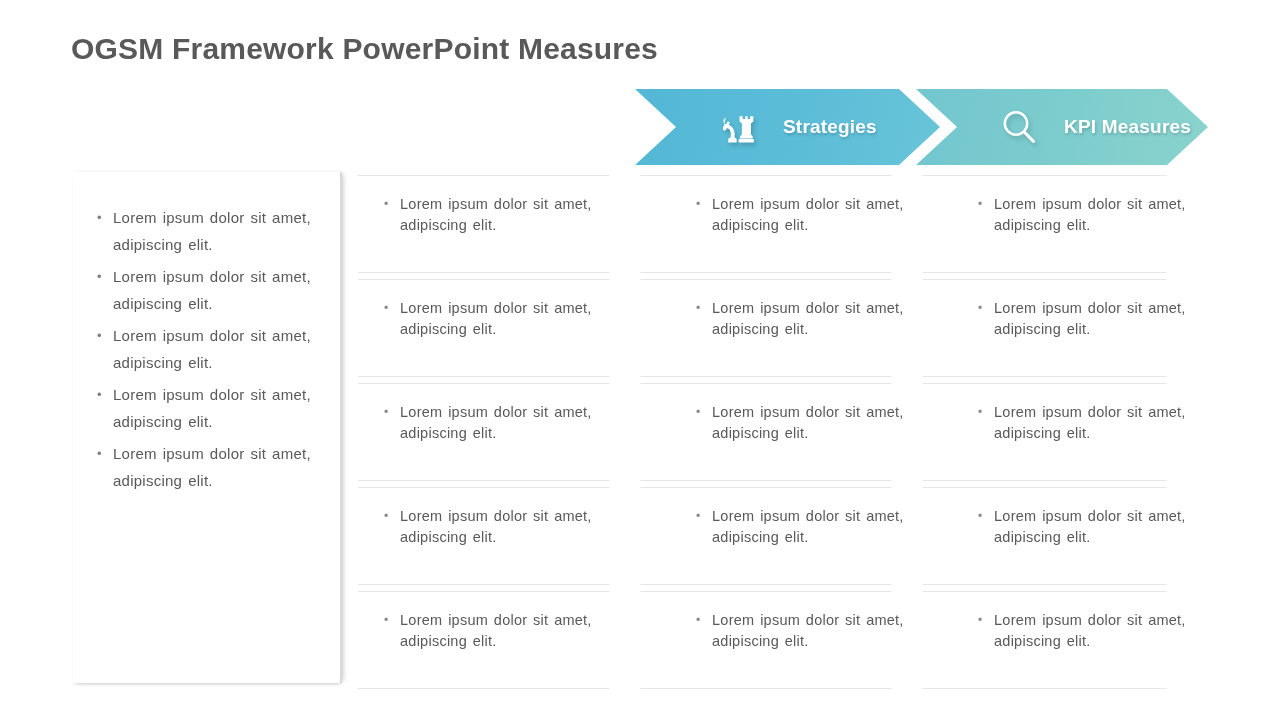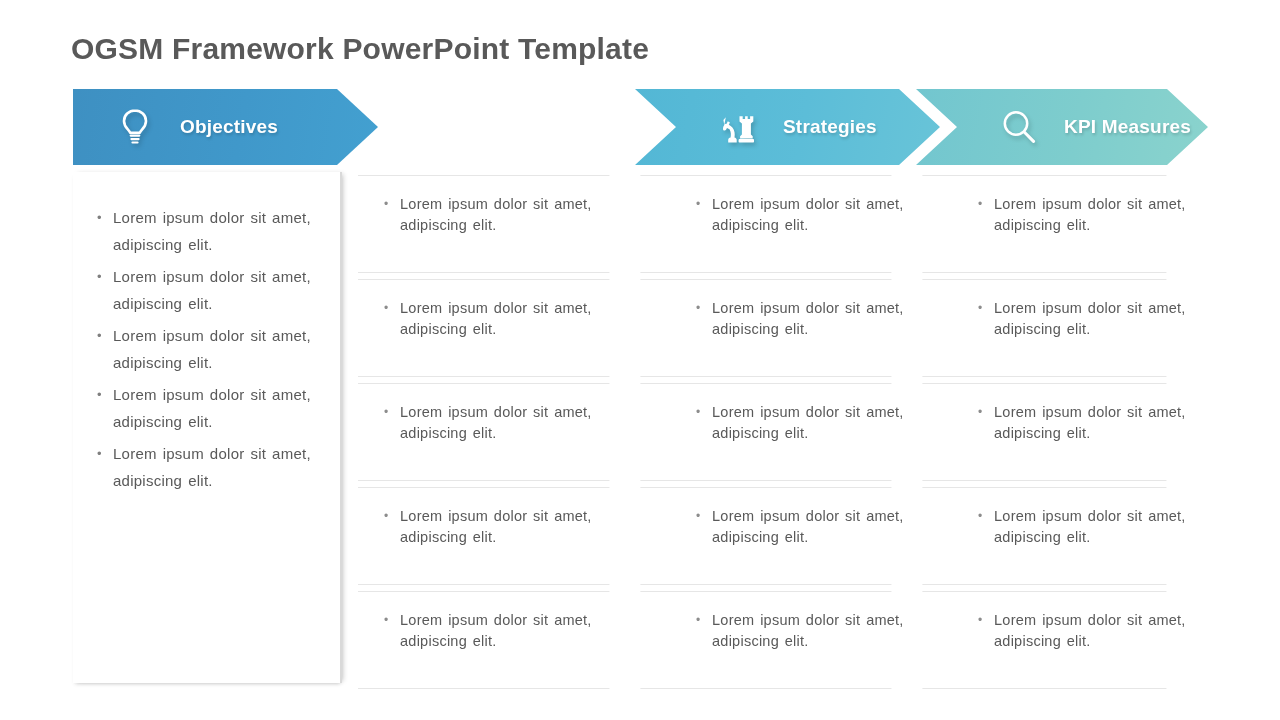--- a/index.html
+++ b/index.html
@@ -205,35 +205,24 @@
     width: 285px;
     clip-path: polygon(0 0, 244px 0, 285px 50%, 244px 100%, 0 100%, 41px 50%);
   }
   .col-b .cbody, .col-c .cbody { left: 56px; }
 </style>
 </head>
 <body>
 
 <div id="slide">
 
-  <div id="slide-title">OGSM Framework PowerPoint Template</div>
+  <div id="slide-title">OGSM Framework PowerPoint Measures</div>
 
   <div id="header-band">
 
-    <div class="hdr" id="hdr-0">
-      <span class="hdr-icon">
-        <svg width="34" height="38" viewBox="0 0 34 38" fill="none">
-          <path d="M17 2.5c-6.1 0-11 4.6-11 10.4 0 3.7 1.9 6.5 4 8.7 1.1 1.2 1.8 2.1 2.1 3.1h9.8c.3-1 1-1.9 2.1-3.1 2.1-2.2 4-5 4-8.7C28 7.1 23.1 2.5 17 2.5z" stroke="#ffffff" stroke-width="2.6" fill="none" stroke-linejoin="round"></path>
-          <rect x="11.6" y="26.4" width="10.8" height="2.3" rx="1.1" fill="#ffffff"></rect>
-          <rect x="12.3" y="29.9" width="9.4" height="2.3" rx="1.1" fill="#ffffff"></rect>
-          <rect x="13.4" y="33.4" width="7.2" height="2.2" rx="1.1" fill="#ffffff"></rect>
-        </svg>
-      </span>
-      <span class="hdr-label">Objectives</span>
-    </div>
 
 
     <div class="hdr" id="hdr-2">
       <span class="hdr-icon">
         <svg width="40" height="38" viewBox="0 0 40 38" fill="none">
 
           <path d="M6.5 34.5h12.2v-2.6c0-1.3-.9-2.2-2.2-2.5.6-3.4.2-7-2.1-9.9-1-1.3-2.3-2.2-3.6-2.8l1.1-2.3-2.1-1.1-1.3 2.6c-.9-.1-1.6.1-2.2.5L7.8 9.2 5.4 12l.9 4.9c-.9 1.1-1.3 2.5-1.3 4 0 .9.7 1.6 1.6 1.6.6 0 1.1-.3 1.4-.8l1-1.7 2.5 1.3c1.5 2.4 1.7 5.5 1.1 8.1-1.4.2-2.4 1.1-2.4 2.5v2.6z" fill="#ffffff"></path>
 
           <path d="M21.5 8.3v5.3l2.4 2v10.8l-1.8 1.9v2.2h12.6v-2.2l-1.8-1.9V15.6l2.4-2V8.3h-3.2v2.7h-2.4V8.3h-2.6v2.7h-2.4V8.3z" fill="#ffffff"></path>
           <rect x="20.6" y="31.1" width="15.4" height="3.4" rx="0.8" fill="#ffffff"></rect>

